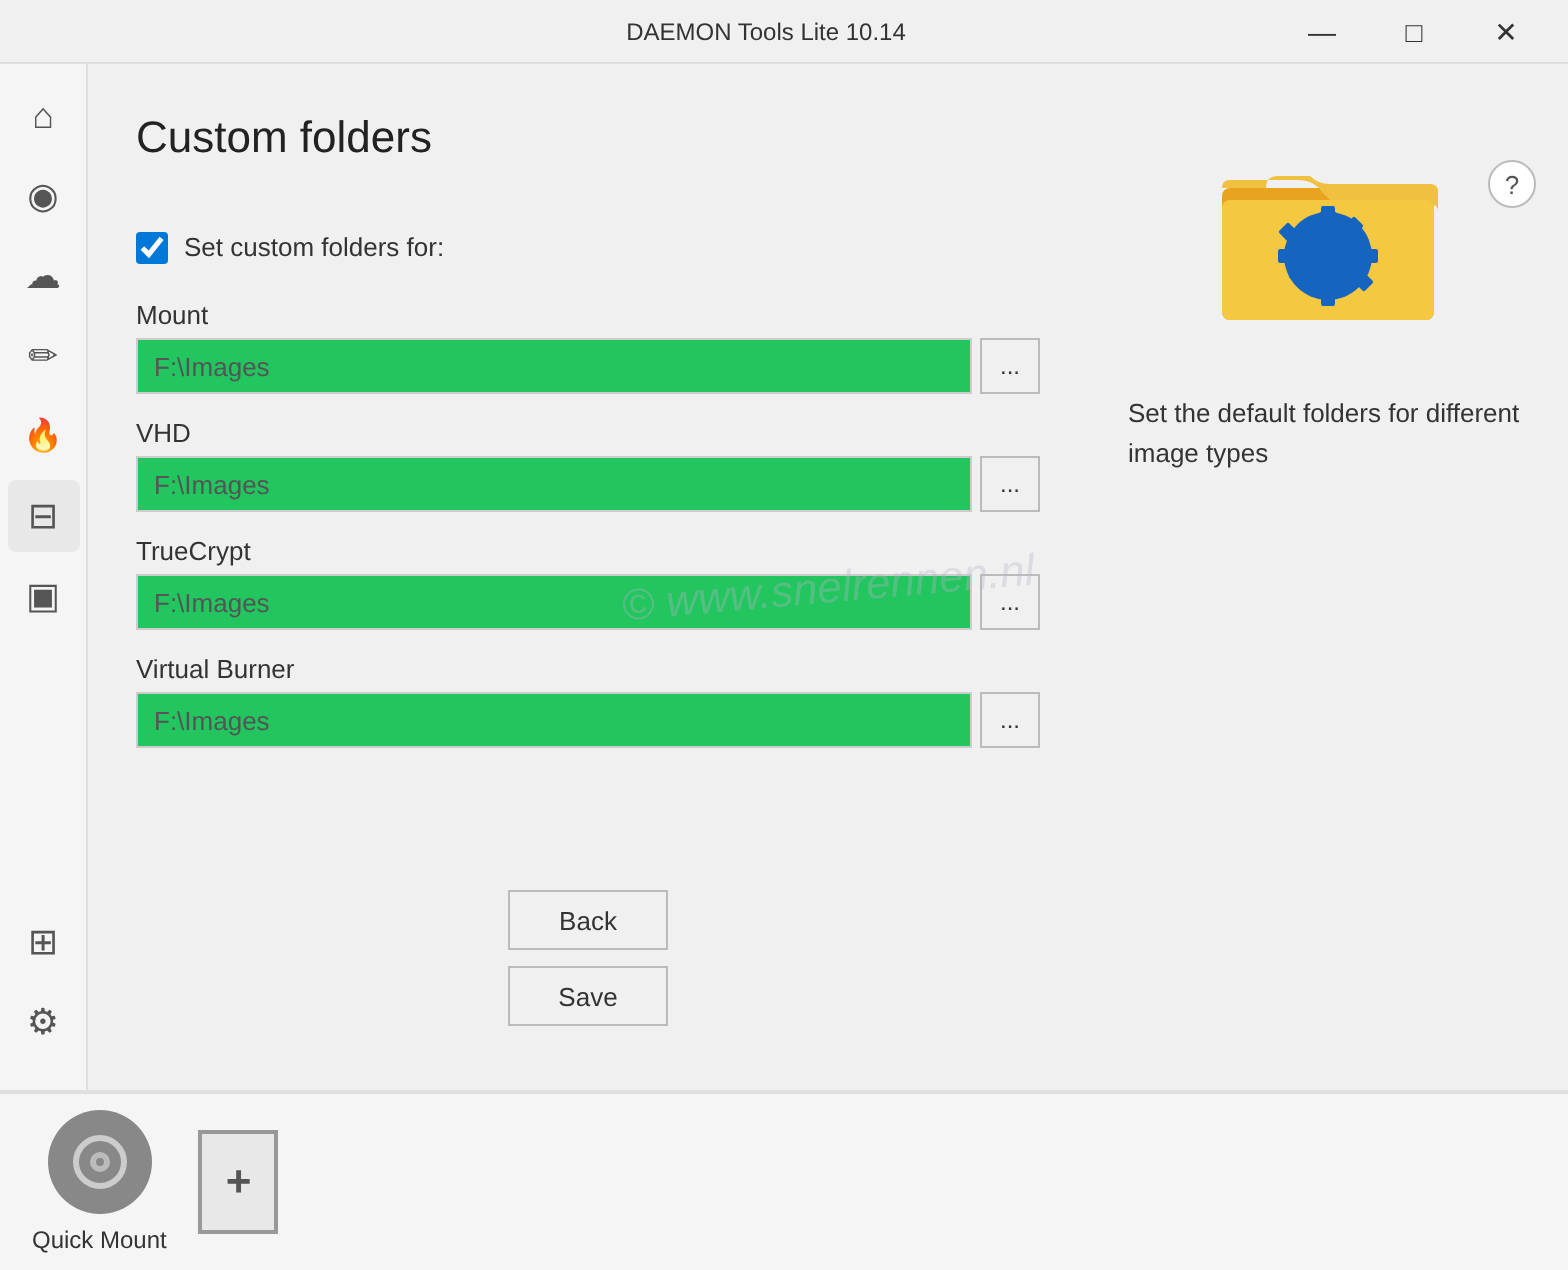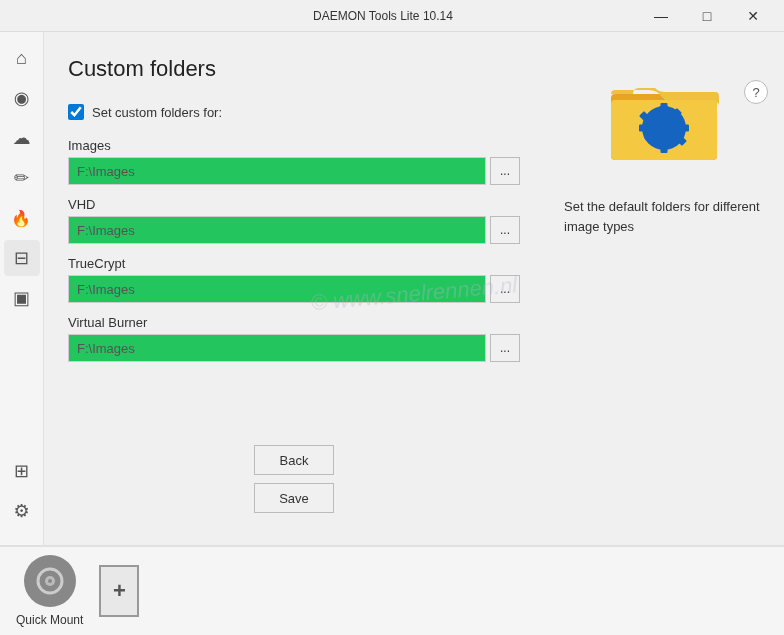--- a/index.html
+++ b/index.html
@@ -102,26 +102,26 @@
       flex: 1;
       padding: 24px 24px 16px 24px;
       display: flex;
       flex-direction: column;
     }
 
     .page-title {
       font-size: 22px;
       font-weight: 300;
       color: #222;
-      margin-bottom: 22px;
+      margin-bottom: 34px;
     }
 
     .checkbox-row {
       display: flex;
-      align-items: center;
+      align-items: flex-start;
       gap: 8px;
       margin-bottom: 18px;
     }
     .checkbox-row input[type="checkbox"] {
       width: 16px;
       height: 16px;
       accent-color: #0078d7;
       cursor: pointer;
     }
     .checkbox-label {
@@ -346,21 +346,21 @@
 
       <div class="left-content">
         <div class="page-title">Custom folders</div>
 
         <div class="checkbox-row">
           <input type="checkbox" checked="" style="">
           <span class="checkbox-label">Set custom folders for:</span>
         </div>
 
         <div class="field-group">
-          <span class="field-label">Images</span>
+          <span class="field-label">Mount</span>
           <div class="field-row">
             <input class="field-input" type="text" value="F:\Images" readonly="" style="">
             <button class="browse-btn">...</button>
           </div>
         </div>
 
         <div class="field-group">
           <span class="field-label">VHD</span>
           <div class="field-row">
             <input class="field-input" type="text" value="F:\Images" readonly="" style="">

